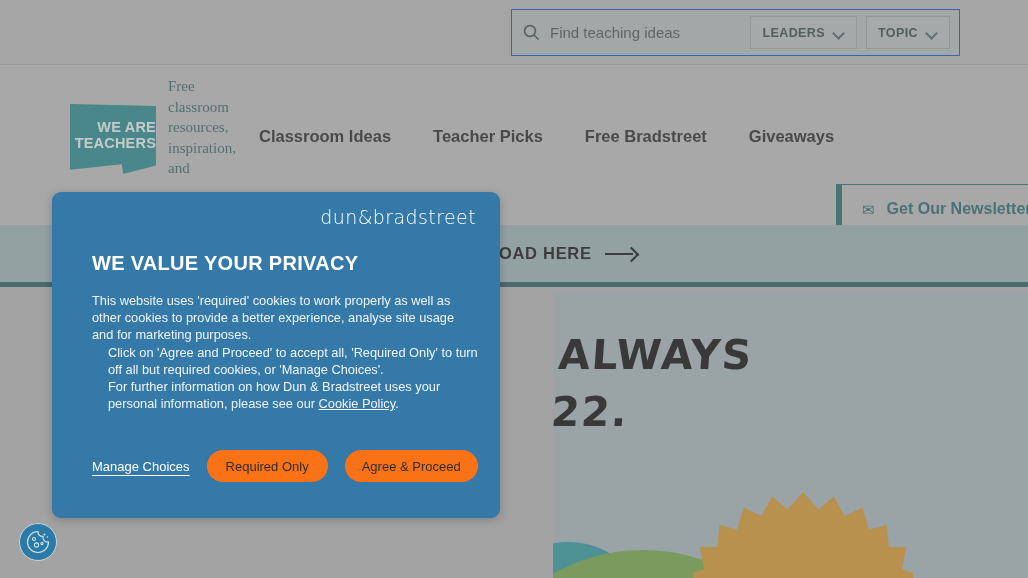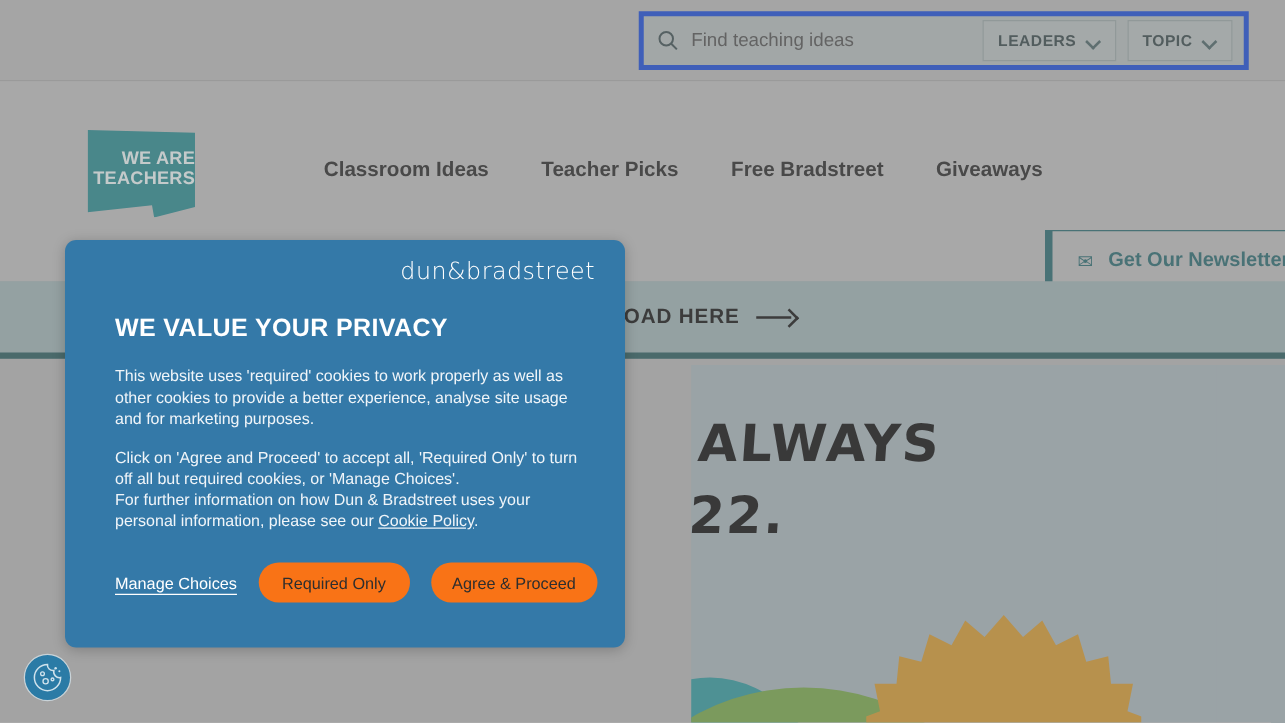--- a/index.html
+++ b/index.html
@@ -59,22 +59,22 @@
   .view-link:first-child { padding-left: 0; }
   .view-sep {
     width: 1px; height: 15px;
     background: #8d8d8d;
   }
 
   
   .searchbar {
     position: absolute;
     left: 511px; top: 9px;
-    width: 488px; height: 47px;
-    border: 4px solid #1d4ed8;
+    width: 449px; height: 47px;
+    border: 1px solid #1d4ed8;
     background: #b4bcbc;
     display: flex;
     align-items: center;
   }
   .search-icon {
     width: 38px;
     display: flex;
     align-items: center;
     justify-content: center;
     color: #3f5153;
@@ -417,21 +417,21 @@
   }
   .modal-p {
     position: absolute;
     left: 40px;
     width: 372px;
     font-size: 12.8px;
     line-height: 17px;
     color: #f0f5f9;
   }
   .modal-p.p1 { top: 100px; }
-  .modal-p.p2 { top: 165px; }
+  .modal-p.p2 { top: 152px; margin-left: 16px; }
   .modal-p a {
     color: #f0f5f9;
     text-decoration: underline;
   }
 
   .modal-actions {
     position: absolute;
     left: 40px; top: 258px;
     display: flex;
     align-items: center;
@@ -502,20 +502,21 @@
 
   <div class="masthead">
     <div class="logo">
       <div class="logo-flag"></div>
       <div class="logo-text">
         <div>WE ARE</div>
         <div>TEACHERS</div>
       </div>
     </div>
 
+    <div class="tagline">Free classroom resources, inspiration, and</div>
 
     <div class="nav">
       <div class="nav-item">Classroom Ideas</div>
       <div class="nav-item">Teacher Picks</div>
       <div class="nav-item">Free Bradstreet</div>
       <div class="nav-item">Giveaways</div>
     </div>
 
     <div class="newsletter-btn">
       <span class="env">✉</span>

